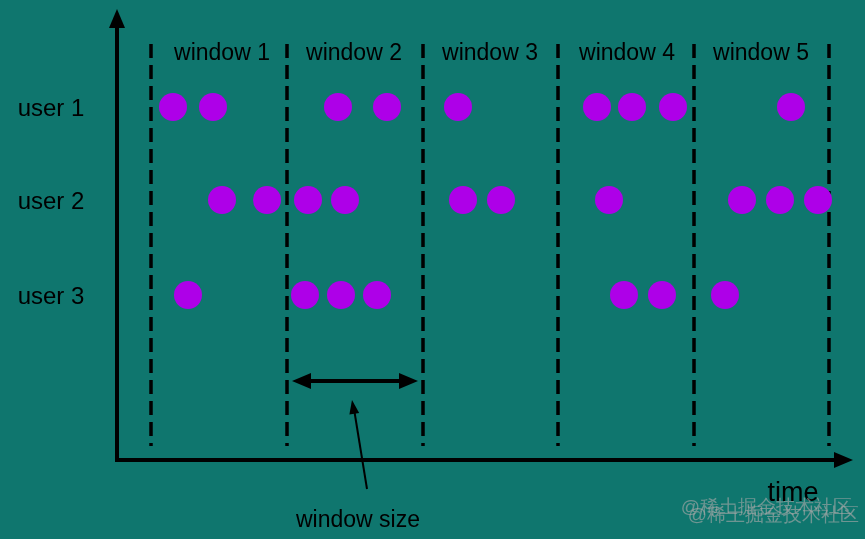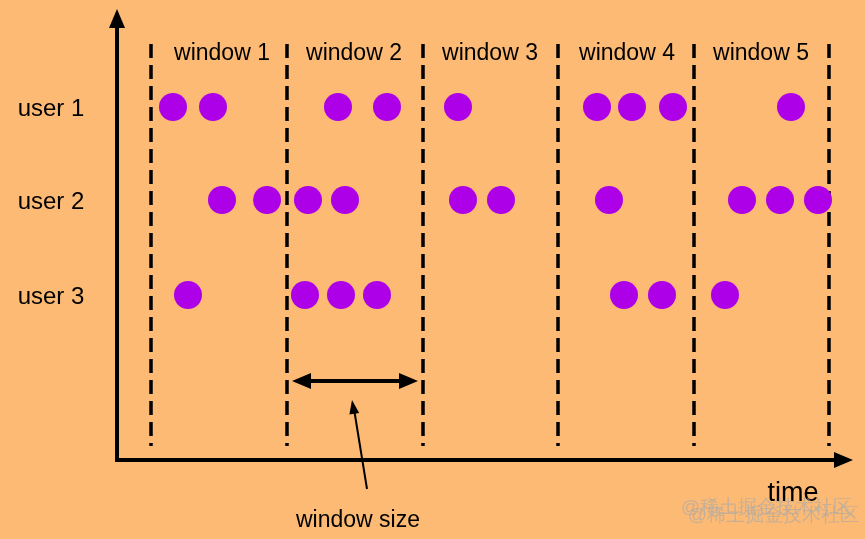--- a/index.html
+++ b/index.html
@@ -1,20 +1,20 @@
 <!DOCTYPE html>
 <html style="--dot-color: #AE00E8; --stroke-color: #000000; --wm-color: #a9a9a9;"><head>
 <meta charset="utf-8">
 <style>
   html, body { margin: 0; padding: 0; background: #ffffff; }
   .stage {
     position: relative;
     width: 865px;
     height: 539px;
-    background: #fdba74;
+    background: #0f766e;
     overflow: hidden;
     font-family: "Liberation Sans", sans-serif;
   }
   svg.diagram { display: block; font-family: "Liberation Sans", sans-serif; }
   .axis-line   { stroke: var(--stroke-color, #000); stroke-width: 4; fill: none; }
   .axis-head   { fill: var(--stroke-color, #000); }
   .boundary    { stroke: var(--stroke-color, #000); stroke-width: 3.5; stroke-dasharray: 14 7; fill: none; }
   .dot         { fill: var(--dot-color, #AE00E8); }
   .win-label   { font-size: 23px; fill: #000; text-anchor: middle; }
   .user-label  { font-size: 24px; fill: #000; text-anchor: middle; }

